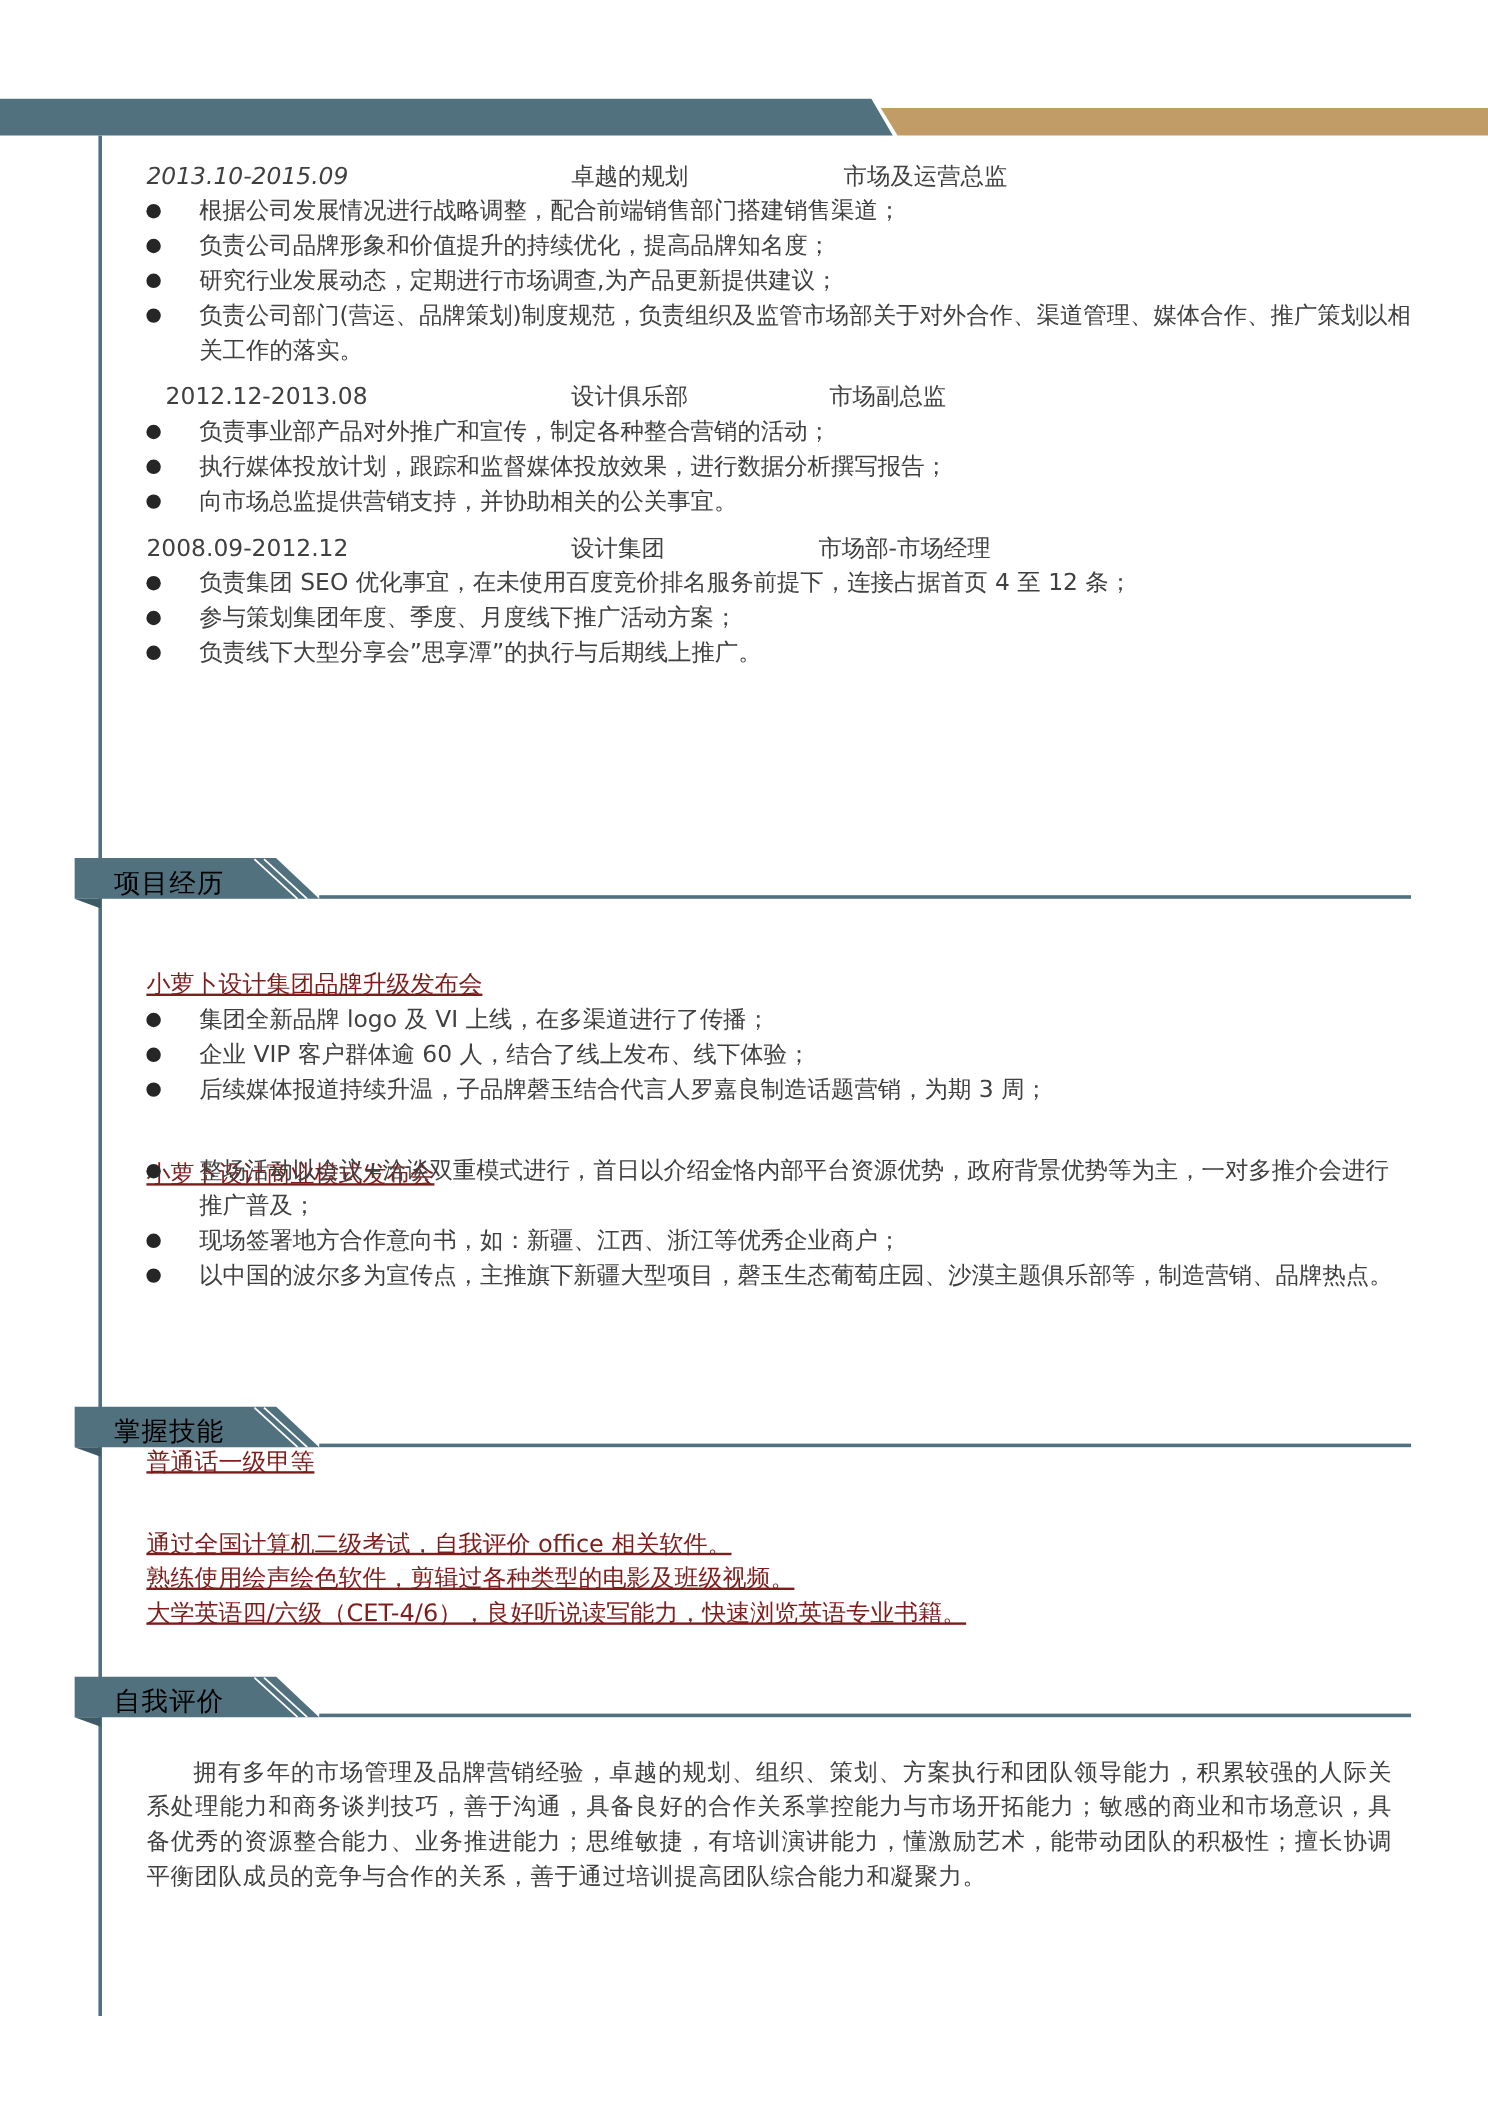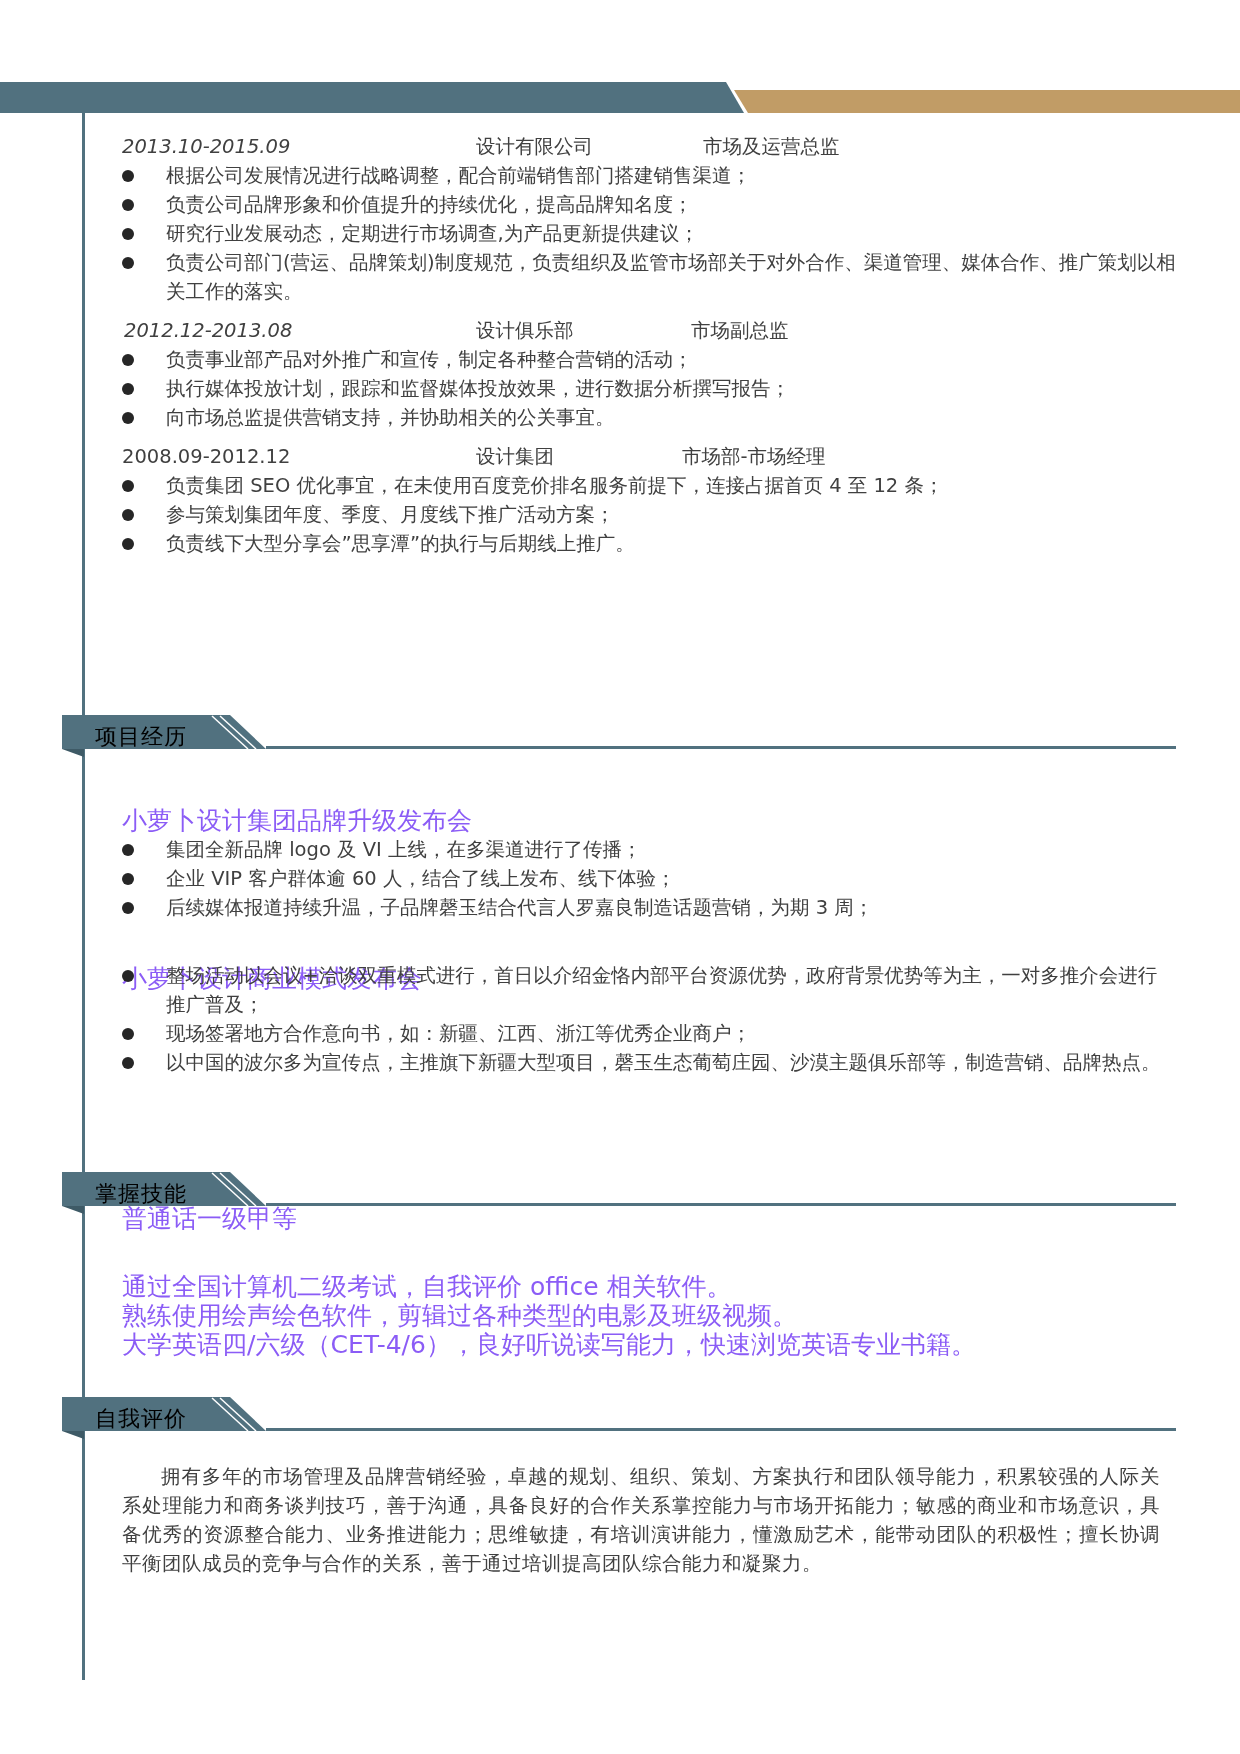--- a/index.html
+++ b/index.html
@@ -4,21 +4,21 @@
 <style>
   html, body { margin: 0; padding: 0; }
   body {
     width: 1240px; height: 1754px; position: relative; overflow: hidden;
     background: #ffffff;
     font-family: "DejaVu Sans", "Liberation Sans", sans-serif;
     color: #404040;
   }
   .topbar { position: absolute; left: 0; top: 82px; width: 1240px; height: 32px; }
   .vline { position: absolute; left: 82px; top: 113px; width: 3px; height: 1567px; background: #51717F; }
-  .text { position: absolute; font-size: 25px; line-height: 29px; white-space: nowrap; color: #8b5cf6; }
+  .text { position: absolute; font-size: 20px; line-height: 29px; white-space: nowrap; color: #7f1d1d; text-decoration: underline; }
   .job-head { position: absolute; font-size: 19.5px; line-height: 29px; color: #404040; white-space: nowrap; }
   .bullet-item { position: absolute; left: 122px; width: 1050px; font-size: 19.5px; line-height: 29px; }
   .bullet-dot { position: absolute; left: 0; top: 9px; width: 12px; height: 12px; border-radius: 50%; background: #262626; }
   .bullet-text { position: absolute; left: 44px; width: 1010px; white-space: normal; }
   .section-header { position: absolute; left: 62px; width: 1114px; height: 48px; }
   .section-header svg { position: absolute; left: 0; top: 0; }
   .section-title { position: absolute; left: 33px; top: 7px; font-size: 22px; line-height: 30px; color: #000000; letter-spacing: 1px; }
   .para { position: absolute; left: 122px; width: 1038px; font-size: 19.5px; line-height: 29px; letter-spacing: 0.5px; text-align: justify; }
 </style>
 </head>
@@ -27,41 +27,41 @@
 <svg class="topbar" width="1240" height="32" viewBox="0 0 1240 32">
   <polygon points="0,0 726,0 744,31 0,31" fill="#51717F"></polygon>
   <polygon points="734,8 1240,8 1240,31 748,31" fill="#C19C66"></polygon>
 </svg>
 
 <div class="vline"></div>
 
 <section>
 
   <div class="job-head" style="left:122px; top:132px;font-style:italic;">2013.10-2015.09</div>
-  <div class="job-head" style="left:476px; top:132px;">设计有限公司</div>
+  <div class="job-head" style="left:476px; top:132px;">卓越的规划</div>
   <div class="job-head" style="left:703px; top:132px;">市场及运营总监</div>
 
   <div class="bullet-item" style="top:161px;">
     <span class="bullet-dot"></span>
     <span class="bullet-text">根据公司发展情况进行战略调整，配合前端销售部门搭建销售渠道；</span>
   </div>
   <div class="bullet-item" style="top:190px;">
     <span class="bullet-dot"></span>
     <span class="bullet-text">负责公司品牌形象和价值提升的持续优化，提高品牌知名度；</span>
   </div>
   <div class="bullet-item" style="top:219px;">
     <span class="bullet-dot"></span>
     <span class="bullet-text">研究行业发展动态，定期进行市场调查,为产品更新提供建议；</span>
   </div>
   <div class="bullet-item" style="top:248px;">
     <span class="bullet-dot"></span>
     <span class="bullet-text">负责公司部门(营运、品牌策划)制度规范，负责组织及监管市场部关于对外合作、渠道管理、媒体合作、推广策划以相关工作的落实。</span>
   </div>
 
-  <div class="job-head" style="left:124px; top:316px;font-style:italic;">2012.12-2013.08</div>
+  <div class="job-head" style="left:138px; top:316px;">2012.12-2013.08</div>
   <div class="job-head" style="left:476px; top:316px;text-align:center;">设计俱乐部</div>
   <div class="job-head" style="left:691px; top:316px;">市场副总监</div>
 
   <div class="bullet-item" style="top:345px;">
     <span class="bullet-dot"></span>
     <span class="bullet-text">负责事业部产品对外推广和宣传，制定各种整合营销的活动；</span>
   </div>
   <div class="bullet-item" style="top:374px;">
     <span class="bullet-dot"></span>
     <span class="bullet-text">执行媒体投放计划，跟踪和监督媒体投放效果，进行数据分析撰写报告；</span>

